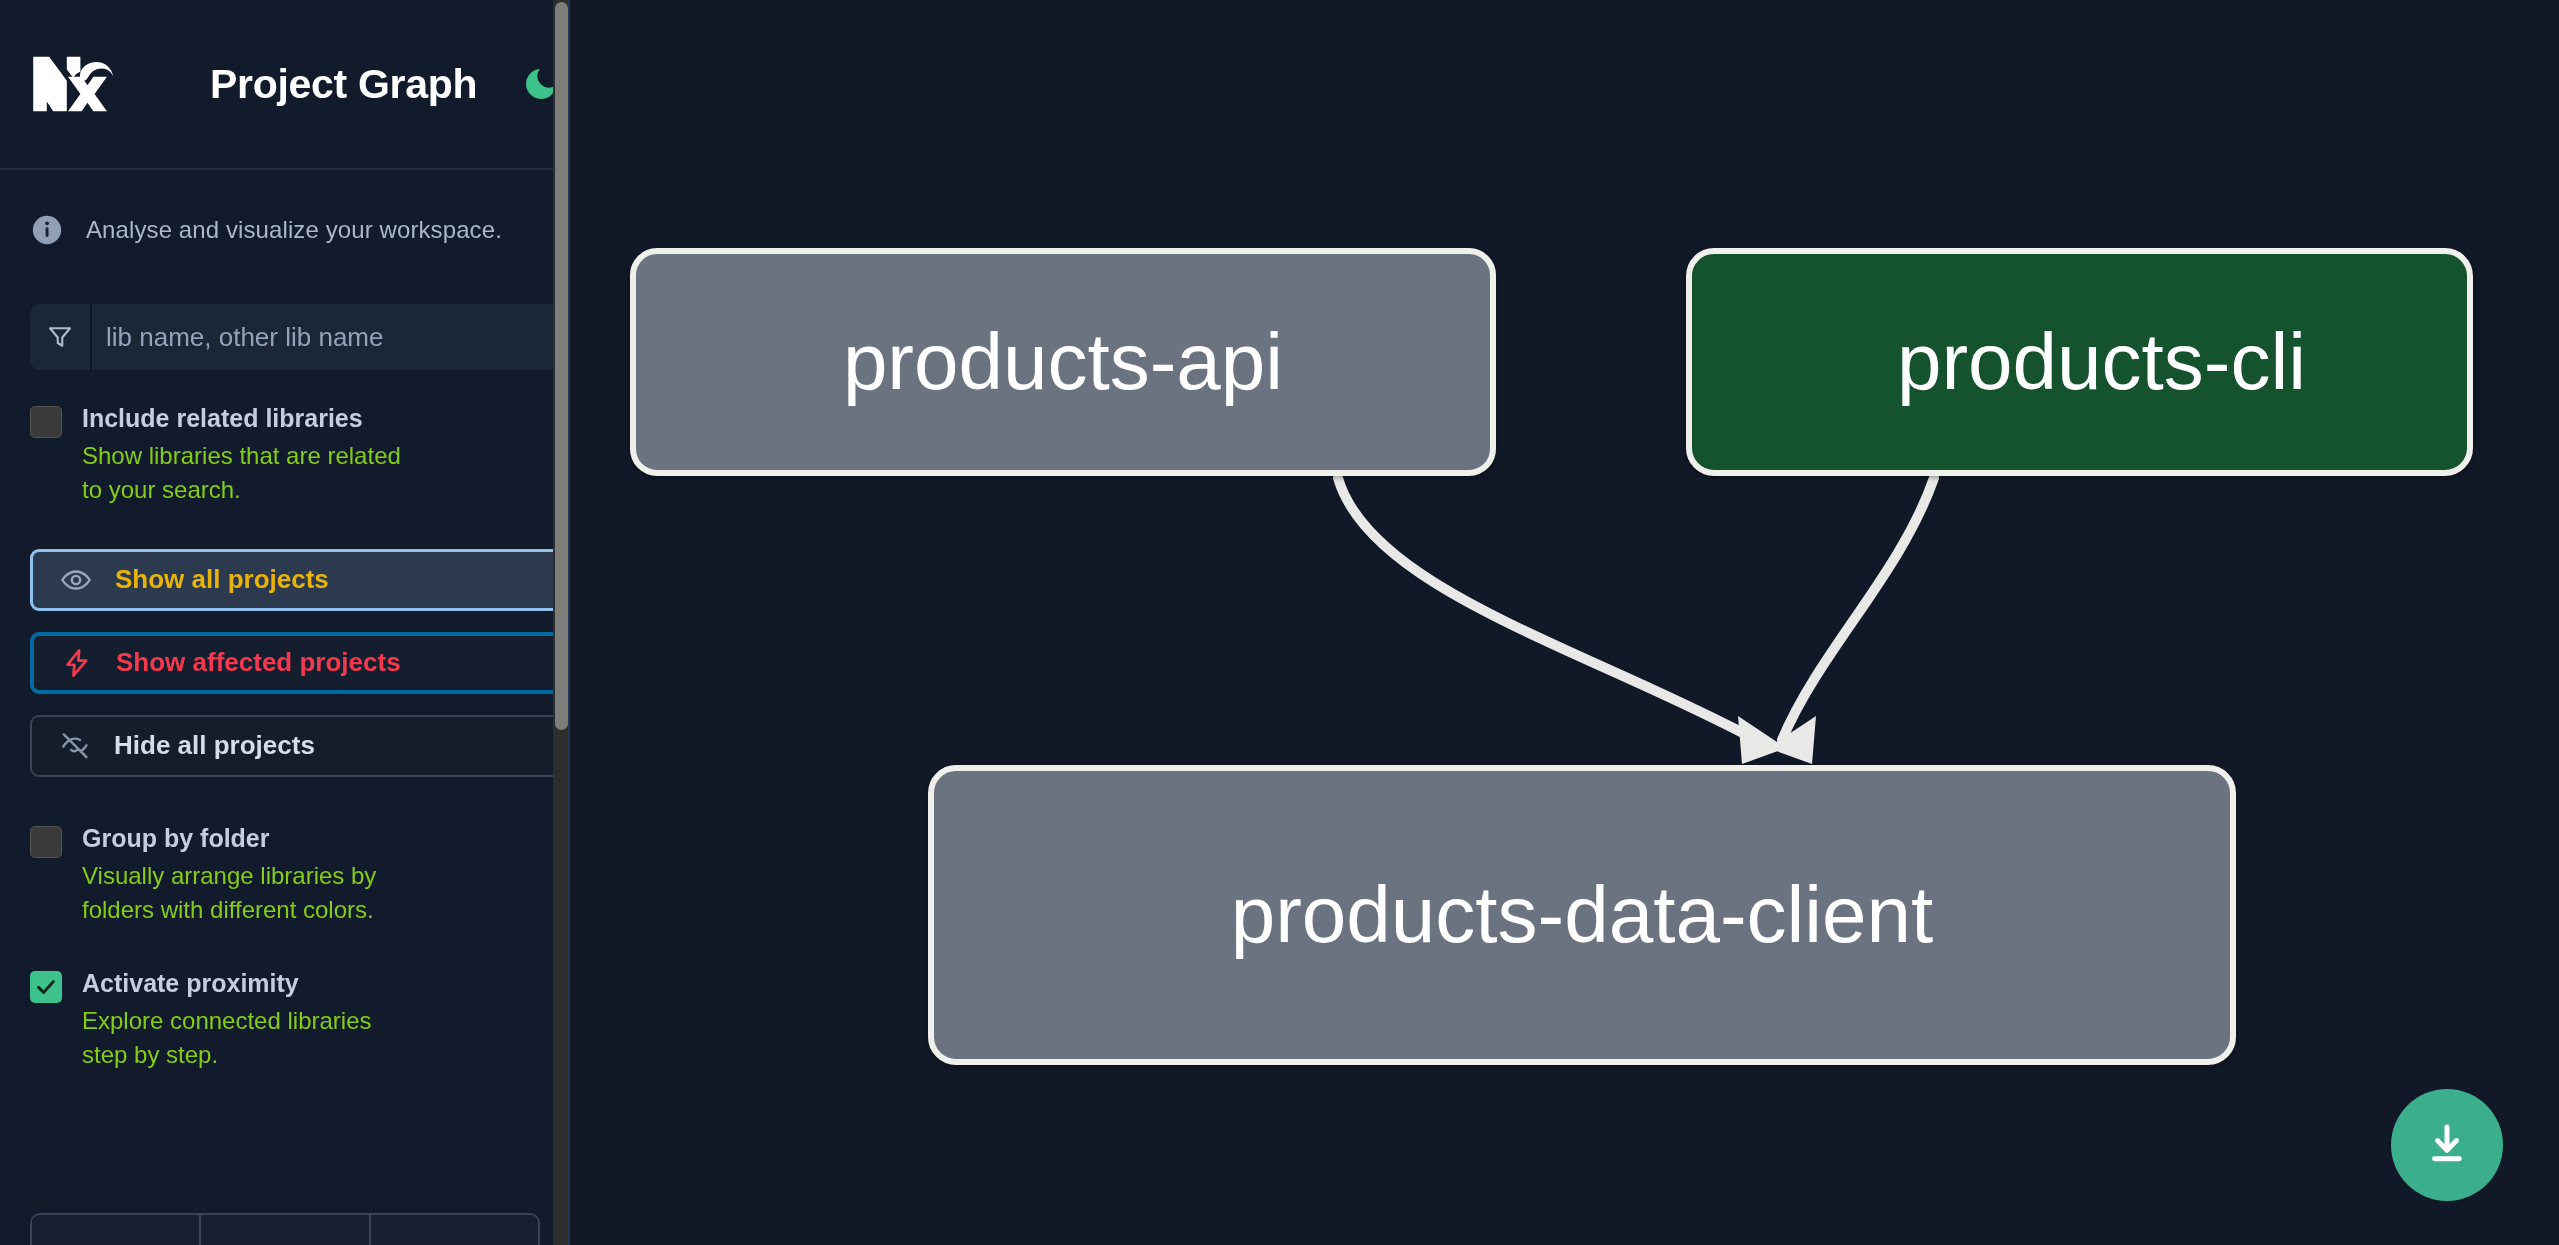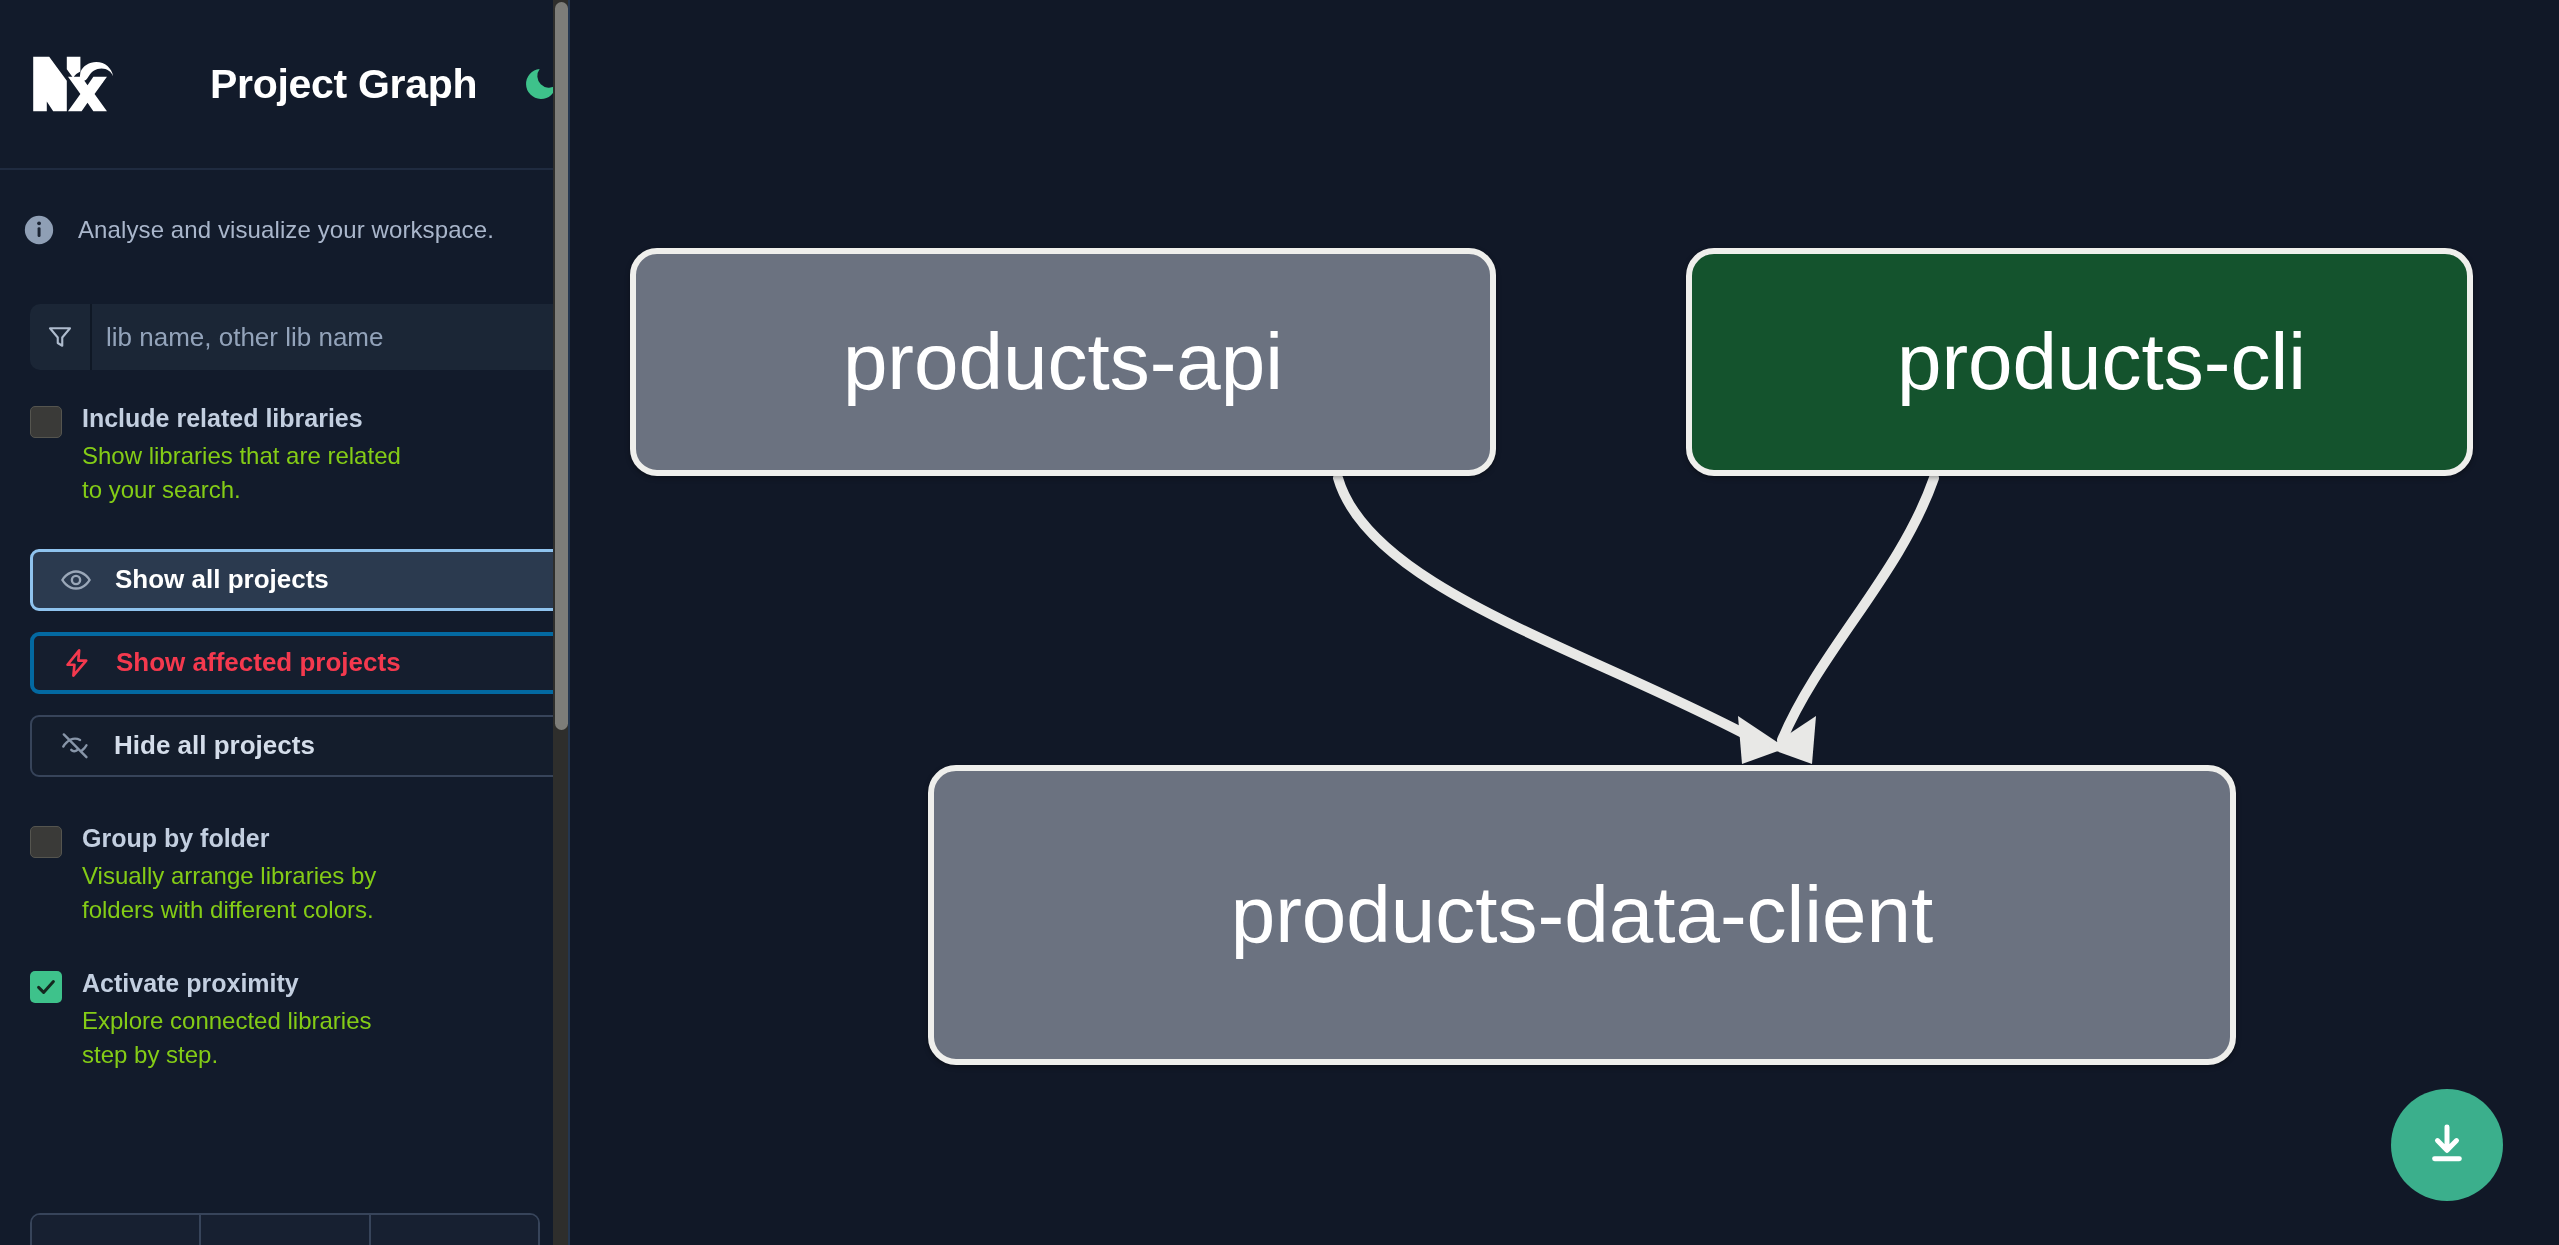--- a/index.html
+++ b/index.html
@@ -64,21 +64,21 @@
     align-items: center;
     justify-content: center;
     cursor: pointer;
   }
 
   
   .sb-tagline {
     display: flex;
     align-items: center;
     gap: 22px;
-    padding: 0 22px;
+    padding: 0 30px;
     height: 120px;
   }
   .info-icon { width: 34px; height: 34px; flex: 0 0 34px; }
   .tagline-text {
     font-size: 24px;
     color: #A9B6CB;
     letter-spacing: 0.1px;
   }
 
   
@@ -163,21 +163,21 @@
     cursor: pointer;
     background: transparent;
   }
   .act-btn .ic { width: 34px; height: 34px; flex: 0 0 34px; display:flex; align-items:center; justify-content:center;}
   .act-btn .lbl { font-size: 26px; font-weight: 700; white-space: nowrap; }
 
   .btn-show-all {
     background: #2B3A4F;
     border: 3px solid #8FC3EE;
   }
-  .btn-show-all .lbl { color: #ffffff; }
+  .btn-show-all .lbl { color: #eab308; }
 
   .btn-affected { border: 4px solid #0369a1; background: #151E2E; }
   .btn-affected .lbl { color: #F4394E; }
 
   .btn-hide-all { border: 2px solid #37445A; background: #141D2C; }
   .btn-hide-all .lbl { color: #D4DDEA; }
 
   
   .seg-control {
     position: absolute;

